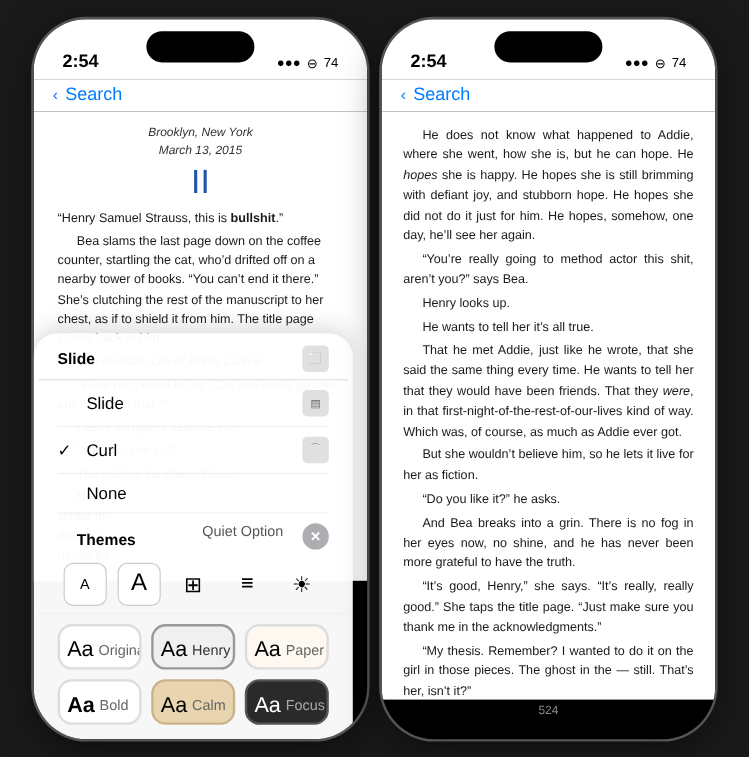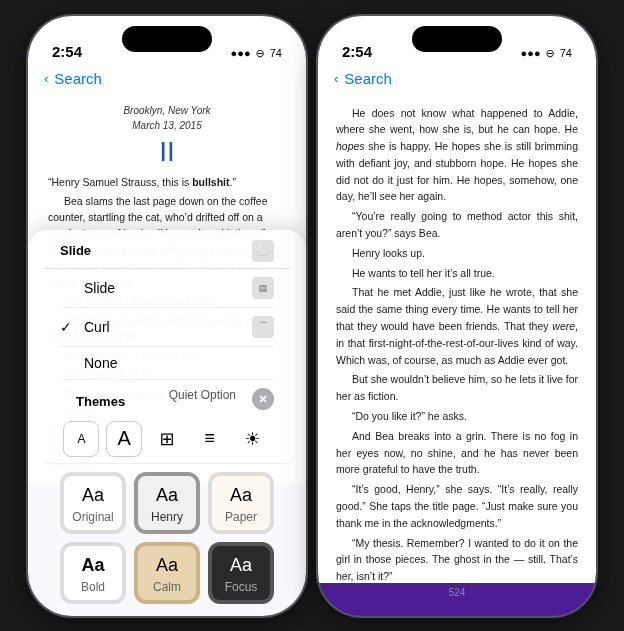--- a/index.html
+++ b/index.html
@@ -16,21 +16,21 @@
 
     .phones-container {
       display: flex;
       gap: 12px;
       align-items: center;
     }
 
     .phone {
       width: 278px;
       height: 600px;
-      background: #4c1d95;
+      background: #000000;
       border-radius: 44px;
       overflow: hidden;
       position: relative;
       box-shadow: 0 0 0 2px #555, 0 8px 30px rgba(0,0,0,0.5);
     }
 
     
     .status-bar {
       height: 50px;
       background: #fff;
@@ -125,24 +125,24 @@
     }
 
     .italic { font-style: italic; }
     .bold { font-weight: bold; margin-top: 39px; }
 
     
     .overlay-panel {
       position: absolute;
       bottom: 0;
       left: 0;
-      right: 0;
+      right: 12px;
       background: rgba(255,255,255,0.97);
       border-radius: 20px 20px 0 0;
-      padding: 10px 16px 0;
+      padding: 10px 4px 0;
       box-shadow: 0 -4px 20px rgba(0,0,0,0.15);
     }
 
     .panel-header {
       display: flex;
       align-items: center;
       justify-content: space-between;
       padding: 0 16px 6px;
       border-bottom: 1px solid #e0e0e0;
     }
@@ -249,27 +249,27 @@
 
     
     .theme-grid {
       display: grid;
       grid-template-columns: 1fr 1fr 1fr;
       gap: 8px;
       padding: 8px 16px 12px;
     }
 
     .theme-card {
-      border: 4px solid #ec4899;
+      border: 2px solid #ec4899;
       border-radius: 12px;
       overflow: hidden;
       text-align: center;
       padding: 10px 6px 6px;
       display: flex;
-      flex-direction: column;
+      flex-direction: row;
       align-items: center;
       gap: 4px;
     }
 
     .theme-card.selected {
       border-color: #888;
       background: #f5f5f5;
     }
 
     .theme-card.calm {

